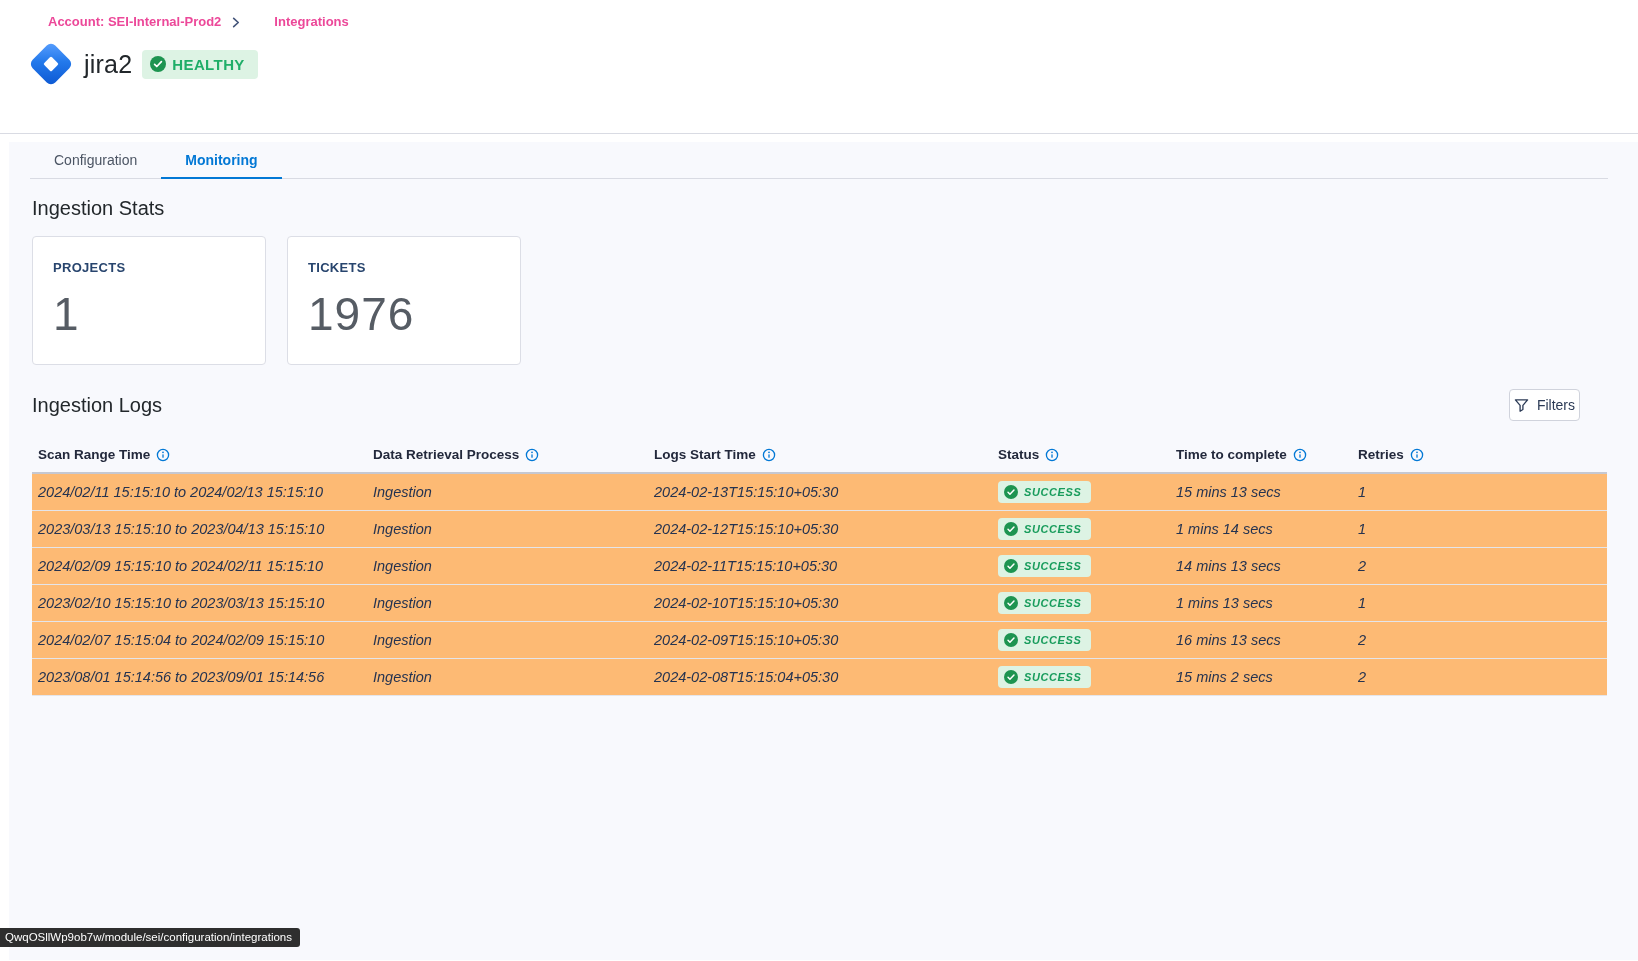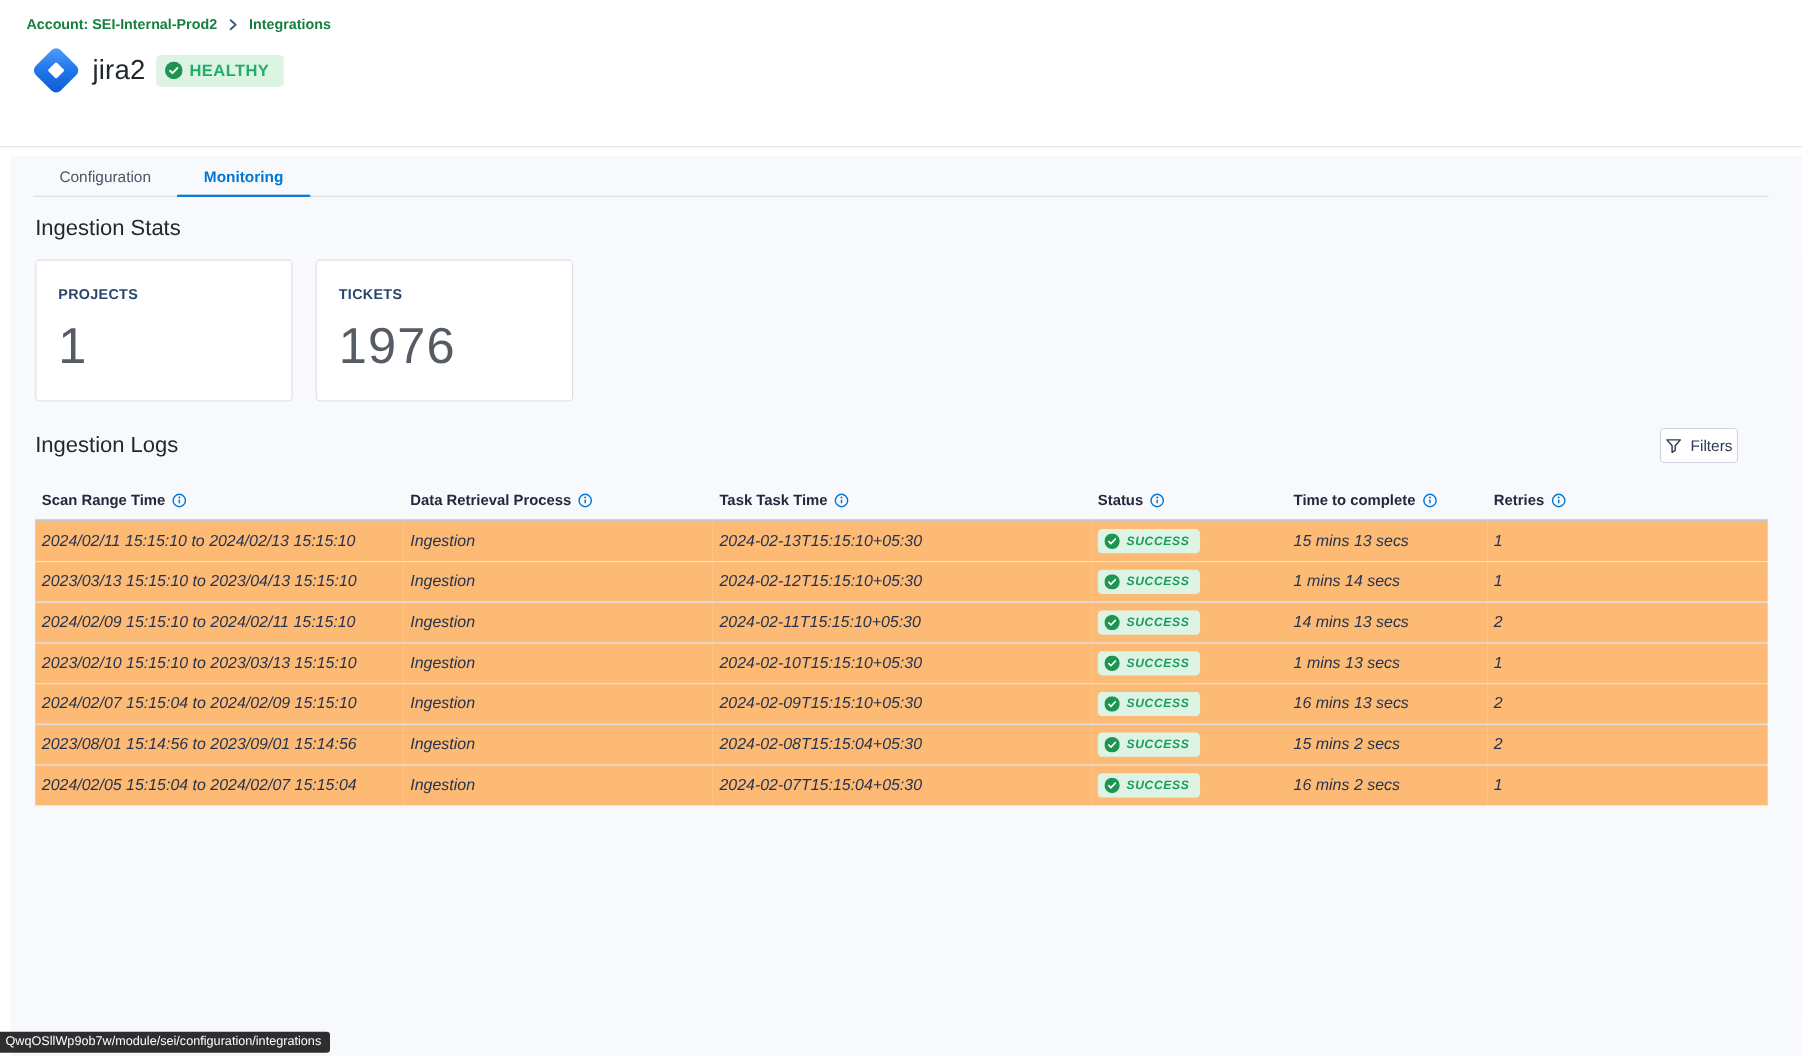--- a/index.html
+++ b/index.html
@@ -14,21 +14,21 @@
   }
 
   
   .page-header {
     height: 134px;
     padding: 14px 0 0 24px;
     background: #fff;
     border-bottom: 1px solid #d9dbe3;
   }
   .breadcrumb { display: flex; align-items: center; gap: 9px; font-size: 13px; font-weight: 600; }
-  .breadcrumb a { color: #15803d; text-decoration: none; cursor: pointer; }
+  .breadcrumb a { color: #ec4899; text-decoration: none; cursor: pointer; margin-left: 24px; }
   .crumb-chevron { display: inline-flex; margin-top: 1px; }
 
   .title-row { display: flex; align-items: center; margin-top: 9px; }
   .jira-logo { width: 54px; height: 52px; display: inline-flex; align-items: center; justify-content: center; }
   .integration-title { font-size: 25px; font-weight: 500; color: #22272b; margin: 0 10px 0 6px; letter-spacing: 0.2px; }
   .health-badge {
     display: inline-flex; align-items: flex-start; gap: 6px;
     background: #ddf3e4; color: #1fae68;
     border-radius: 4px; padding: 6px 13px 6px 8px;
     font-size: 15px; font-weight: 700; letter-spacing: 0.4px;
@@ -119,21 +119,21 @@
   .success-badge {
     display: inline-flex; align-items: center; gap: 6px;
     background: #ddf3e4; color: #189c5c;
     border-radius: 4px; padding: 4px 10px 4px 6px;
     font-size: 11px; font-weight: 700; letter-spacing: 0.6px;
   }
   .info-icon { display: inline-flex; cursor: pointer; }
 
   
   .url-tooltip {
-    position: absolute; left: 0; bottom: 4px;
+    position: absolute; left: 0; bottom: 14px;
     background: #2e2e2e; color: #fff;
     font-size: 11.5px;
     padding: 3px 8px 4px 5px;
     border-radius: 0 3px 3px 0;
     white-space: nowrap;
   }
 </style>
 </head>
 <body>
 
@@ -234,21 +234,21 @@
               <span>Data Retrieval Process</span>
               <span class="info-icon">
                 <svg width="14" height="14" viewBox="0 0 16 16">
                   <circle cx="8" cy="8" r="6.4" fill="none" stroke="#0278d5" stroke-width="1.5"></circle>
                   <rect x="7.25" y="7" width="1.5" height="4.2" rx="0.75" fill="#0278d5"></rect>
                   <circle cx="8" cy="4.9" r="1" fill="#0278d5"></circle>
                 </svg>
               </span>
             </span></th>
         <th><span class="th-inner">
-              <span>Task Task Time</span>
+              <span>Logs Start Time</span>
               <span class="info-icon">
                 <svg width="14" height="14" viewBox="0 0 16 16">
                   <circle cx="8" cy="8" r="6.4" fill="none" stroke="#0278d5" stroke-width="1.5"></circle>
                   <rect x="7.25" y="7" width="1.5" height="4.2" rx="0.75" fill="#0278d5"></rect>
                   <circle cx="8" cy="4.9" r="1" fill="#0278d5"></circle>
                 </svg>
               </span>
             </span></th>
         <th><span class="th-inner">
               <span>Status</span>
@@ -384,35 +384,17 @@
                   <circle cx="8" cy="8" r="8" fill="#1d9450"></circle>
                   <path d="M4.6 8.3l2.2 2.2 4.6-4.8" fill="none" stroke="#fff" stroke-width="1.7" stroke-linecap="round" stroke-linejoin="round"></path>
                 </svg>
         </span>
         <span>SUCCESS</span>
       </span>
     </td>
     <td>15 mins 2 secs</td>
     <td>2</td>
   </tr>
-        <tr>
-    <td>2024/02/05 15:15:04 to 2024/02/07 15:15:04</td>
-    <td>Ingestion</td>
-    <td>2024-02-07T15:15:04+05:30</td>
-    <td>
-      <span class="success-badge">
-        <span style="display:inline-flex;">
-          <svg width="14" height="14" viewBox="0 0 16 16">
-                  <circle cx="8" cy="8" r="8" fill="#1d9450"></circle>
-                  <path d="M4.6 8.3l2.2 2.2 4.6-4.8" fill="none" stroke="#fff" stroke-width="1.7" stroke-linecap="round" stroke-linejoin="round"></path>
-                </svg>
-        </span>
-        <span>SUCCESS</span>
-      </span>
-    </td>
-    <td>16 mins 2 secs</td>
-    <td>1</td>
-  </tr>
       </tbody>
   </table>
 </main>
 
 <div class="url-tooltip">QwqOSllWp9ob7w/module/sei/configuration/integrations</div>
 
 </body></html>

